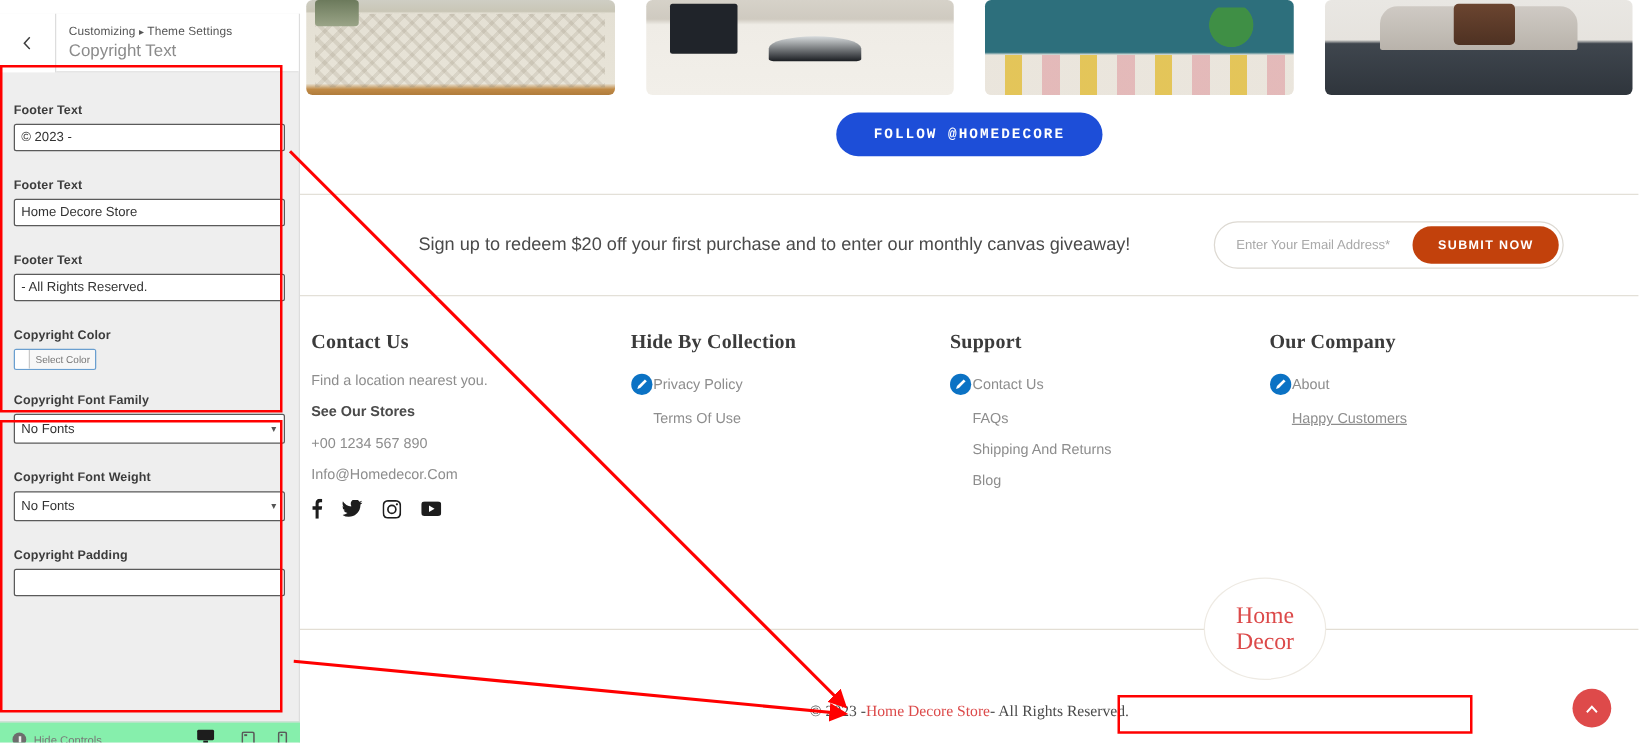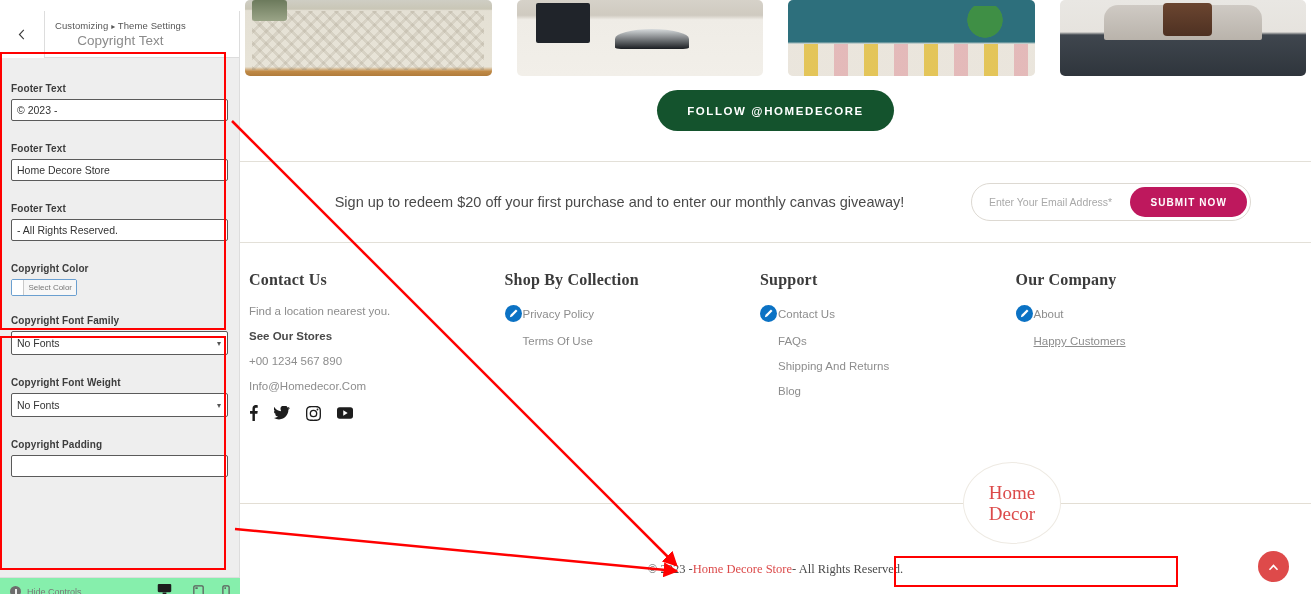--- a/index.html
+++ b/index.html
@@ -23,21 +23,21 @@
     display:flex; align-items:center; position:relative;
   }
   #sb-back {
     width:45px; height:47px; border-right:1px solid #dddddd;
     display:flex; align-items:center; justify-content:center;
     font-size:15px; color:#444; cursor:pointer; background:#fff;
   }
   #sb-header-text { padding-left:10px; }
   #sb-breadcrumb { font-size:9.5px; color:#555; letter-spacing:.1px; }
   #sb-breadcrumb .caret { font-size:8px; }
-  #sb-title { font-size:13.5px; color:#8b8b8b; margin-top:2px;text-align:center; }
+  #sb-title { font-size:13.5px; color:#8b8b8b; margin-top:2px; }
 
   .panel-group { position:relative; }
   .field { padding:0 11px; }
   .field-label {
     font-size:10px; font-weight:bold; color:#3c3c3c;
     margin:0 0 5px 0; letter-spacing:.1px;
   }
   .field-input {
     width:100%; height:22px; background:#fff;
     border:1px solid #5a5a5a; border-radius:2px;
@@ -130,24 +130,24 @@
     background:linear-gradient(180deg,#cfcac4,#b9b3ab); border-radius:14px 14px 2px 2px;
   }
   .ph4::after {
     content:""; position:absolute; left:42%; top:4%; width:20%; height:44%;
     background:linear-gradient(180deg,#6b4530,#4e3122); border-radius:4px;
   }
 
   
   #follow-wrap { display:flex; justify-content:center; margin-top:14px; }
   #follow-btn {
-    background:#14532d; color:#fff; border:none; border-radius:22px;
-    padding:0 30px; height:41px; font-size:11.5px; font-weight:bold;
+    background:#1d4ed8; color:#fff; border:none; border-radius:22px;
+    padding:0 30px; height:35px; font-size:11.5px; font-weight:bold;
     letter-spacing:1.6px; cursor:pointer;
-    font-family:Liberation Sans, sans-serif;
+    font-family:Liberation Mono, monospace;
   }
 
   .hr-line { height:1px; background:#e3e0d8; margin:0; }
 
   
   #newsletter {
     height:80px; display:flex; align-items:center;
     padding:0 60px 0 40px; gap:12px;
   }
   #nl-text { font-size:14.5px; color:#4a4a4a; flex:1; text-align:center; }
@@ -156,21 +156,21 @@
     border:1px solid #ddd9d2; border-radius:20px; background:#fff;
     padding:3px; position:relative;
   }
   #nl-input {
     flex:1; border:none; outline:none; background:transparent;
     font-size:10.5px; color:#9b9b9b; padding-left:14px;
     font-family:"Liberation Sans", sans-serif;
   }
   #nl-input::placeholder { color:#a9a9a9; }
   #nl-submit {
-    background:#be185d; color:#fff; border:none; border-radius:18px;
+    background:#c2410c; color:#fff; border:none; border-radius:18px;
     height:100%; padding:0 20px; font-size:10px; font-weight:bold;
     letter-spacing:1.1px; cursor:pointer;
     font-family:"Liberation Sans", sans-serif;
   }
 
   
   #fcols { display:flex; padding:28px 40px 0 9px; }
   .fcol { flex:1; padding-right:20px; }
   .fcol-title {
     font-family:"Liberation Serif", serif; font-size:16px; color:#3b3b3b;
@@ -377,21 +377,21 @@
           <circle cx="12.27" cy="3.73" r=".96"></circle>
         </svg>
         <svg width="16" height="12" viewBox="0 0 18 13">
           <rect x="0" y="0" width="18" height="13" rx="3"></rect>
           <path d="M7 3.5 12 6.5 7 9.5z" fill="#fff"></path>
         </svg>
       </div>
     </div>
 
     <div class="fcol">
-      <div class="fcol-title">Shop By Collection</div>
+      <div class="fcol-title">Hide By Collection</div>
       <div class="fcol-item">
         <span class="edit-pencil">
           <svg viewBox="0 0 16 16">
               <path d="M12.3.9 15.1 3.7 5.6 13.2 1.5 14.5 2.8 10.4z"></path>
             </svg>
         </span>
         <span>Privacy Policy</span>
       </div>
       <div class="fcol-item" style="padding-left:18px;">Terms Of Use</div>
     </div>

